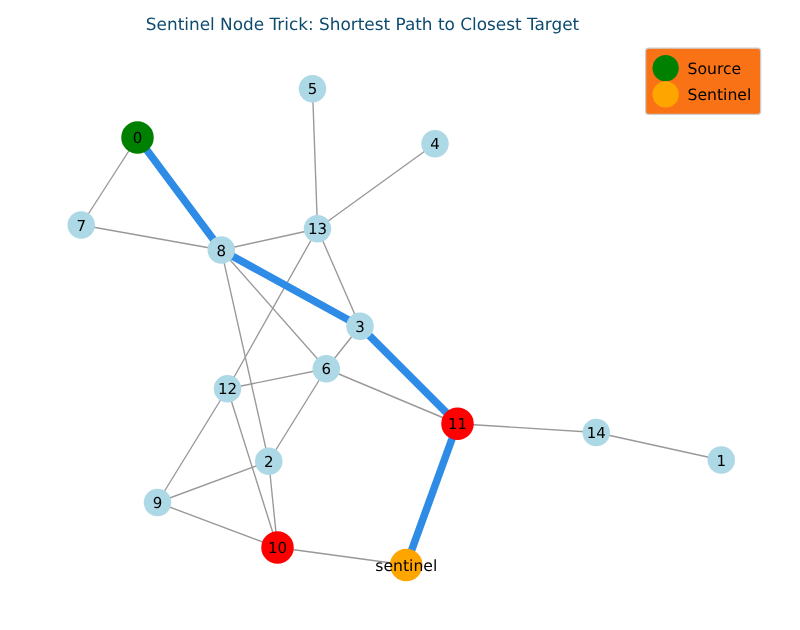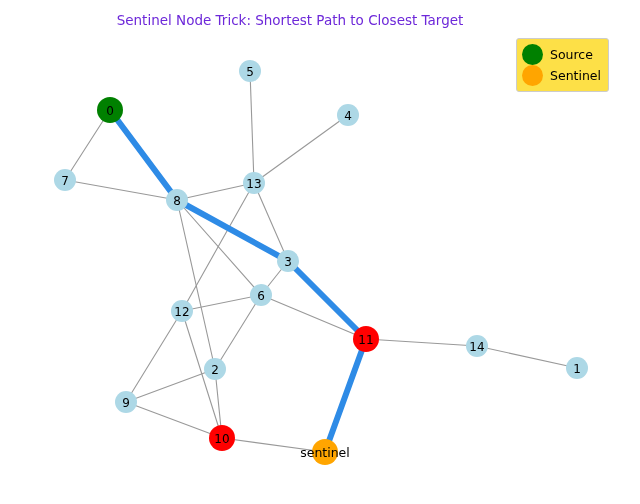--- a/index.html
+++ b/index.html
@@ -15,21 +15,21 @@
     font-family: "DejaVu Sans", sans-serif;
     overflow: hidden;
   }
   #title {
     position: absolute;
     top: 12px;
     left: 0;
     width: 580px;
     text-align: center;
     font-size: 13.5px;
-    color: #6d28d9;
+    color: #0c4a6e;
     font-family: "DejaVu Sans", sans-serif;
   }
   #graph-svg {
     position: absolute;
     top: 0;
     left: 0;
     width: 640px;
     height: 504px;
   }
   .node-label {
@@ -40,21 +40,21 @@
     dominant-baseline: central;
     pointer-events: none;
   }
   .node-label-big {
     font-size: 12.5px;
   }
   #legend {
     position: absolute;
     left: 516px;
     top: 38px;
-    background: #fde047;
+    background: #f97316;
     border: 1px solid #cccccc;
     border-radius: 3px;
     padding: 5px 7px 5px 5px;
     box-sizing: border-box;
   }
   .legend-row {
     display: flex;
     align-items: center;
     height: 21px;
   }

